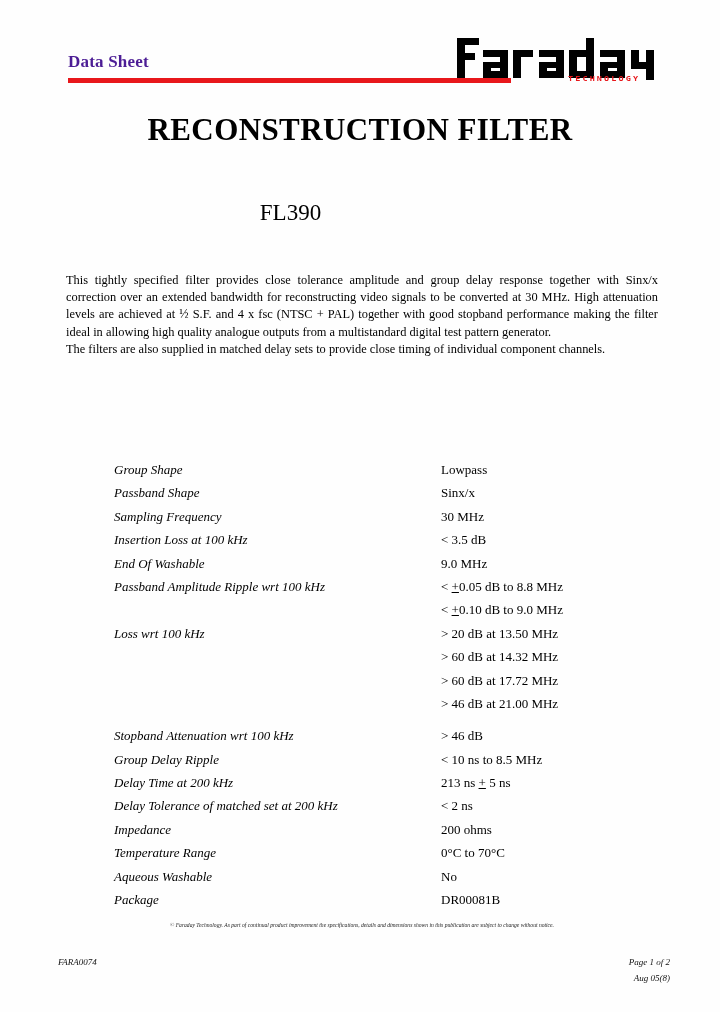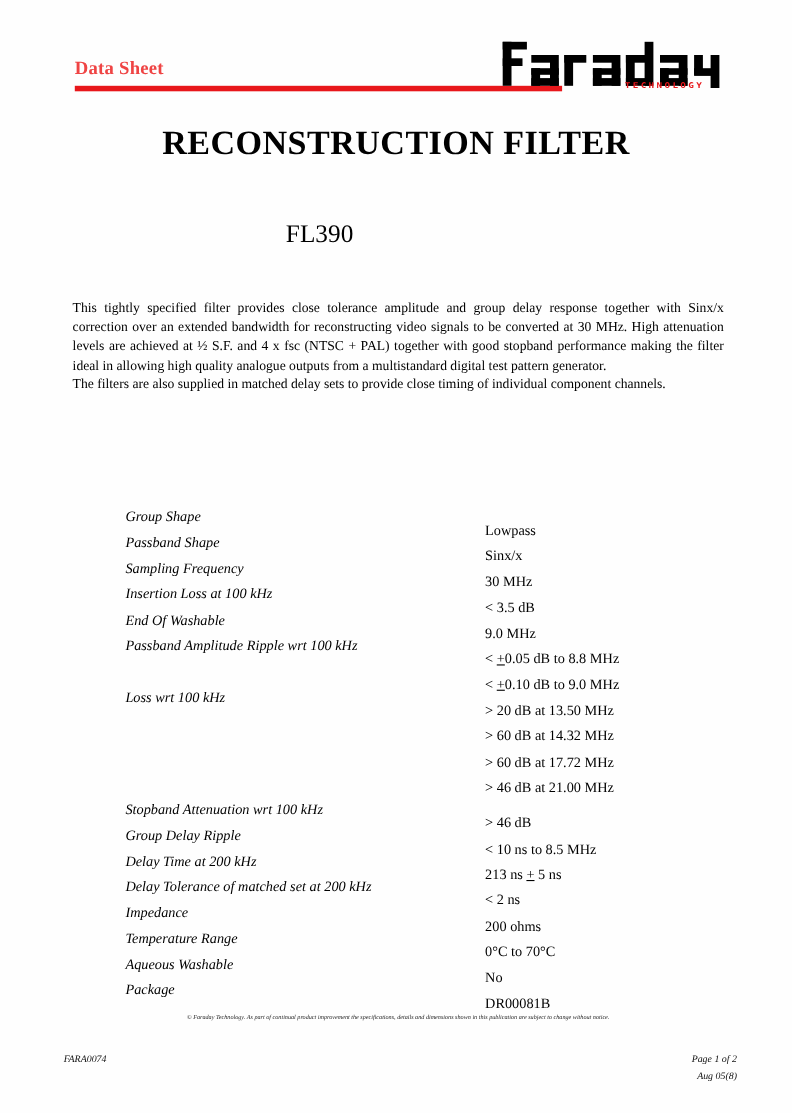--- a/index.html
+++ b/index.html
@@ -32,21 +32,21 @@
     height: 100px;
   }
   .data-sheet {
     position: absolute;
     left: 68px;
     top: 52px;
     font-size: 17px;
     font-family: "Liberation Serif", "DejaVu Serif", serif;
     font-weight: 600;
     letter-spacing: 0.2px;
-    color: #ef4444;
+    color: #4c1d95;
     white-space: nowrap;
   }
   .red-rule {
     position: absolute;
     left: 68px;
     top: 78px;
     width: 443px;
     height: 5px;
     background: #e8171b;
   }
@@ -133,21 +133,20 @@
     font-style: italic;
     font-size: 13px;
     line-height: 23.4px;
     white-space: nowrap;
   }
   .spec-value {
     flex: 1;
     font-size: 13px;
     line-height: 23.4px;
     white-space: nowrap;
-    margin-top: 12px;
   }
   .pm {
     text-decoration: underline;
     text-underline-offset: 1px;
   }
 
   
   .disclaimer {
     position: absolute;
     left: 66px;

